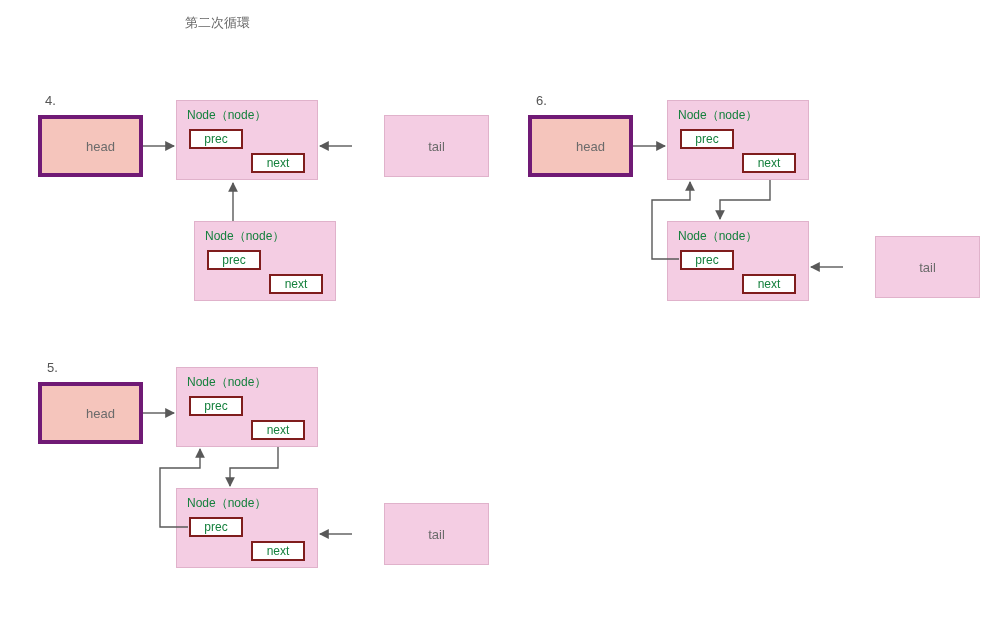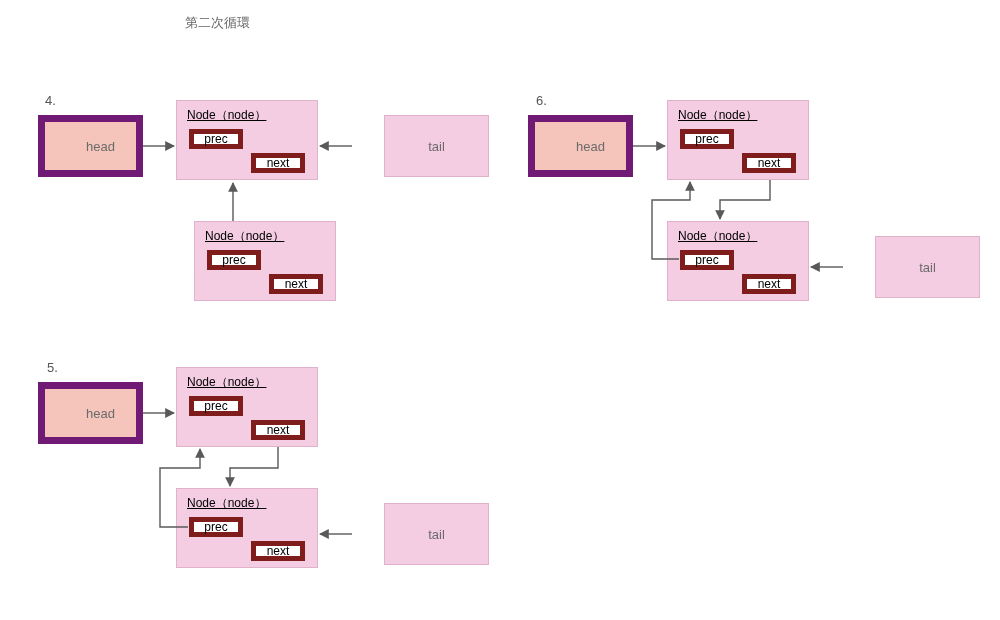--- a/index.html
+++ b/index.html
@@ -29,48 +29,47 @@
   .box {
     position: absolute;
     box-sizing: border-box;
     display: flex;
     align-items: center;
     justify-content: center;
     font-size: 13px;
   }
   .head-box {
     background: #f5c5bc;
-    border: 7px solid #701a75;
+    border: 4px solid #701a75;
     color: #6b6b6b;
     padding-left: 20px;
   }
   .tail-box {
     background: #f4cde3;
     border: 1px solid #e0b2cb;
     color: #6b6b6b;
     margin-left: 32px;
   }
   .node-box {
     background: #f4cde3;
     border: 1px solid #e0b2cb;
   }
   .node-title {
     position: absolute;
     top: 6px;
     left: 10px;
     font-size: 12px;
-    color: #000000;
-    text-decoration: underline;
+    color: #15803d;
   }
   .slot {
     position: absolute;
     background: #ffffff;
-    border: 5px solid #7f1d1d;
+    border: 2px solid #7f1d1d;
     font-size: 12px;
-    color: #000000;
+    color: #15803d;
     display: flex;
     align-items: center;
     justify-content: center;
     box-sizing: border-box;
   }
   svg.arrows {
     position: absolute;
     left: 0;
     top: 0;
     width: 1000px;

